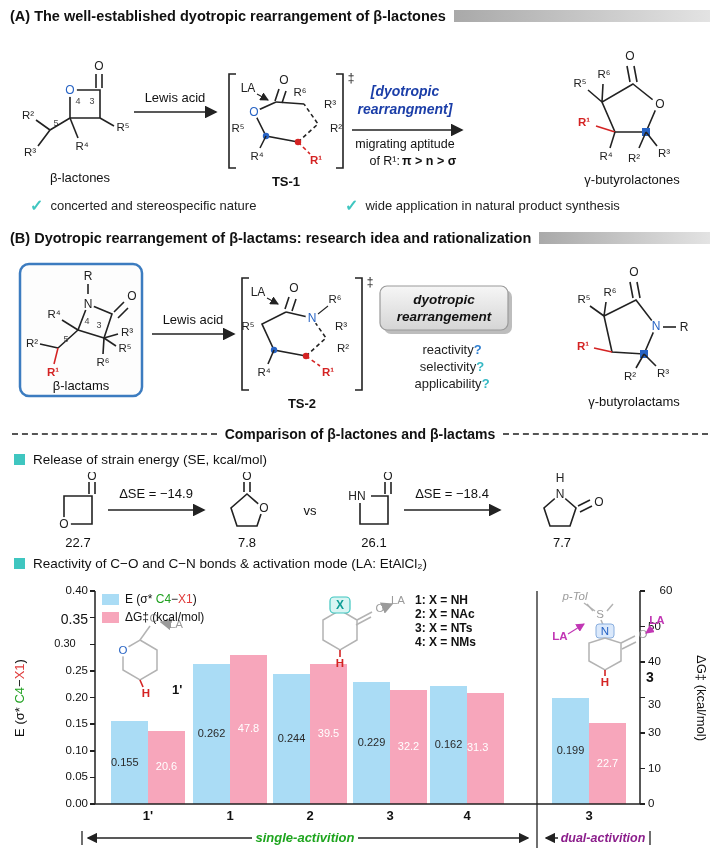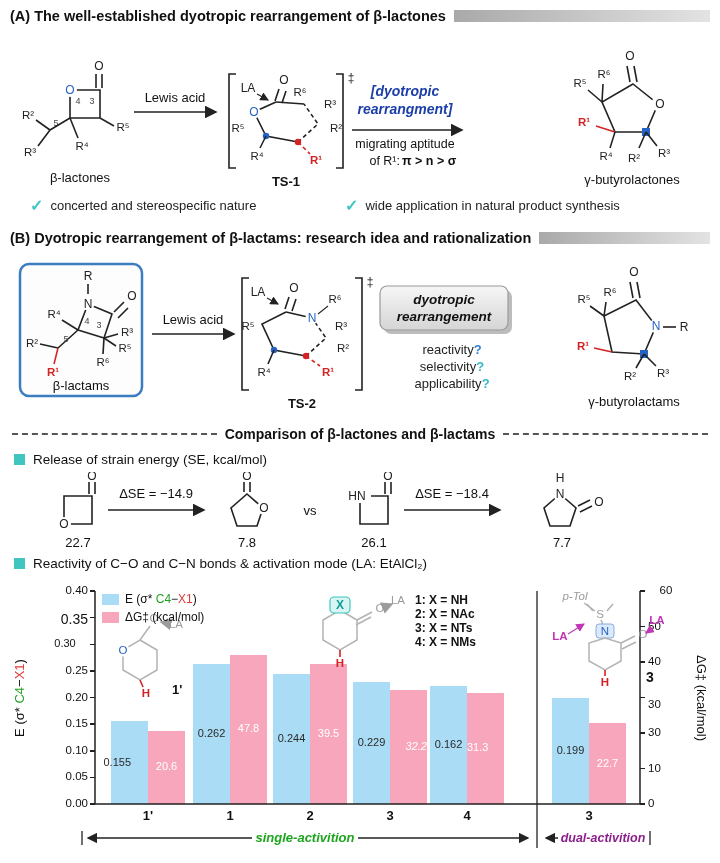--- a/index.html
+++ b/index.html
@@ -330,37 +330,37 @@
 
   <div class="abs brow" style="left:14px;top:556px">
     <span class="bullet"></span>
     <span>Reactivity of C−O and C−N bonds &amp; activation mode (LA: EtAlCl₂)</span>
   </div>
 
   <div id="chart" class="abs" style="left:0;top:580px;width:720px;height:283px">
     <div id="bars-layer" class="abs" style="left:0;top:0;width:720px;height:283px">
         <div style="position: absolute; left: 111px; top: 141.463px; width: 37px; height: 82.5375px; background: rgb(170, 220, 245);"></div>
         <div style="position: absolute; left: 148px; top: 150.87px; width: 37px; height: 73.13px; background: rgb(247, 166, 187);"></div>
-        <div style="position: absolute; left: 94px; top: 175.731px; width: 37px; text-align: right; font-size: 11px; color: rgb(42, 42, 42);">0.155</div>
+        <div style="position: absolute; left: 111px; top: 175.731px; width: 37px; text-align: left; font-size: 11px; color: rgb(42, 42, 42);">0.155</div>
         <div style="position: absolute; left: 148px; top: 180.435px; width: 37px; text-align: center; font-size: 11px; color: rgb(255, 255, 255);">20.6</div>
         <div style="position: absolute; left: 128px; top: 228px; width: 40px; text-align: center; font-size: 13px; font-weight: bold;">1'</div>
         <div style="position: absolute; left: 193px; top: 84.485px; width: 37px; height: 139.515px; background: rgb(170, 220, 245);"></div>
         <div style="position: absolute; left: 230px; top: 74.9px; width: 37px; height: 149.1px; background: rgb(247, 166, 187);"></div>
         <div style="position: absolute; left: 193px; top: 147.243px; width: 37px; text-align: center; font-size: 11px; color: rgb(42, 42, 42);">0.262</div>
         <div style="position: absolute; left: 230px; top: 142.45px; width: 37px; text-align: center; font-size: 11px; color: rgb(255, 255, 255);">47.8</div>
         <div style="position: absolute; left: 210px; top: 228px; width: 40px; text-align: center; font-size: 13px; font-weight: bold;">1</div>
         <div style="position: absolute; left: 273px; top: 94.07px; width: 37px; height: 129.93px; background: rgb(170, 220, 245);"></div>
         <div style="position: absolute; left: 310px; top: 83.775px; width: 37px; height: 140.225px; background: rgb(247, 166, 187);"></div>
         <div style="position: absolute; left: 273px; top: 152.035px; width: 37px; text-align: center; font-size: 11px; color: rgb(42, 42, 42);">0.244</div>
         <div style="position: absolute; left: 310px; top: 146.887px; width: 37px; text-align: center; font-size: 11px; color: rgb(255, 255, 255);">39.5</div>
         <div style="position: absolute; left: 290px; top: 228px; width: 40px; text-align: center; font-size: 13px; font-weight: bold;">2</div>
         <div style="position: absolute; left: 353px; top: 102.058px; width: 37px; height: 121.942px; background: rgb(170, 220, 245);"></div>
         <div style="position: absolute; left: 390px; top: 109.69px; width: 37px; height: 114.31px; background: rgb(247, 166, 187);"></div>
         <div style="position: absolute; left: 353px; top: 156.029px; width: 37px; text-align: center; font-size: 11px; color: rgb(42, 42, 42);">0.229</div>
-        <div style="position: absolute; left: 390px; top: 159.845px; width: 37px; text-align: right; font-size: 11px; color: rgb(255, 255, 255); font-style: italic;">32.2</div>
+        <div style="position: absolute; left: 390px; top: 159.845px; width: 37px; text-align: center; font-size: 11px; color: rgb(255, 255, 255);">32.2</div>
         <div style="position: absolute; left: 370px; top: 228px; width: 40px; text-align: center; font-size: 13px; font-weight: bold;">3</div>
         <div style="position: absolute; left: 430px; top: 106.317px; width: 37px; height: 117.683px; background: rgb(170, 220, 245);"></div>
         <div style="position: absolute; left: 467px; top: 112.885px; width: 37px; height: 111.115px; background: rgb(247, 166, 187);"></div>
         <div style="position: absolute; left: 430px; top: 158.159px; width: 37px; text-align: center; font-size: 11px; color: rgb(42, 42, 42);">0.162</div>
         <div style="position: absolute; left: 467px; top: 161.442px; width: 37px; text-align: left; font-size: 11px; color: rgb(255, 255, 255);">31.3</div>
         <div style="position: absolute; left: 447px; top: 228px; width: 40px; text-align: center; font-size: 13px; font-weight: bold;">4</div>
         <div style="position: absolute; left: 552px; top: 118.032px; width: 37px; height: 105.968px; background: rgb(170, 220, 245);"></div>
         <div style="position: absolute; left: 589px; top: 143.415px; width: 37px; height: 80.585px; background: rgb(247, 166, 187);"></div>
         <div style="position: absolute; left: 552px; top: 164.016px; width: 37px; text-align: center; font-size: 11px; color: rgb(42, 42, 42);">0.199</div>
         <div style="position: absolute; left: 589px; top: 176.708px; width: 37px; text-align: center; font-size: 11px; color: rgb(255, 255, 255);">22.7</div>

